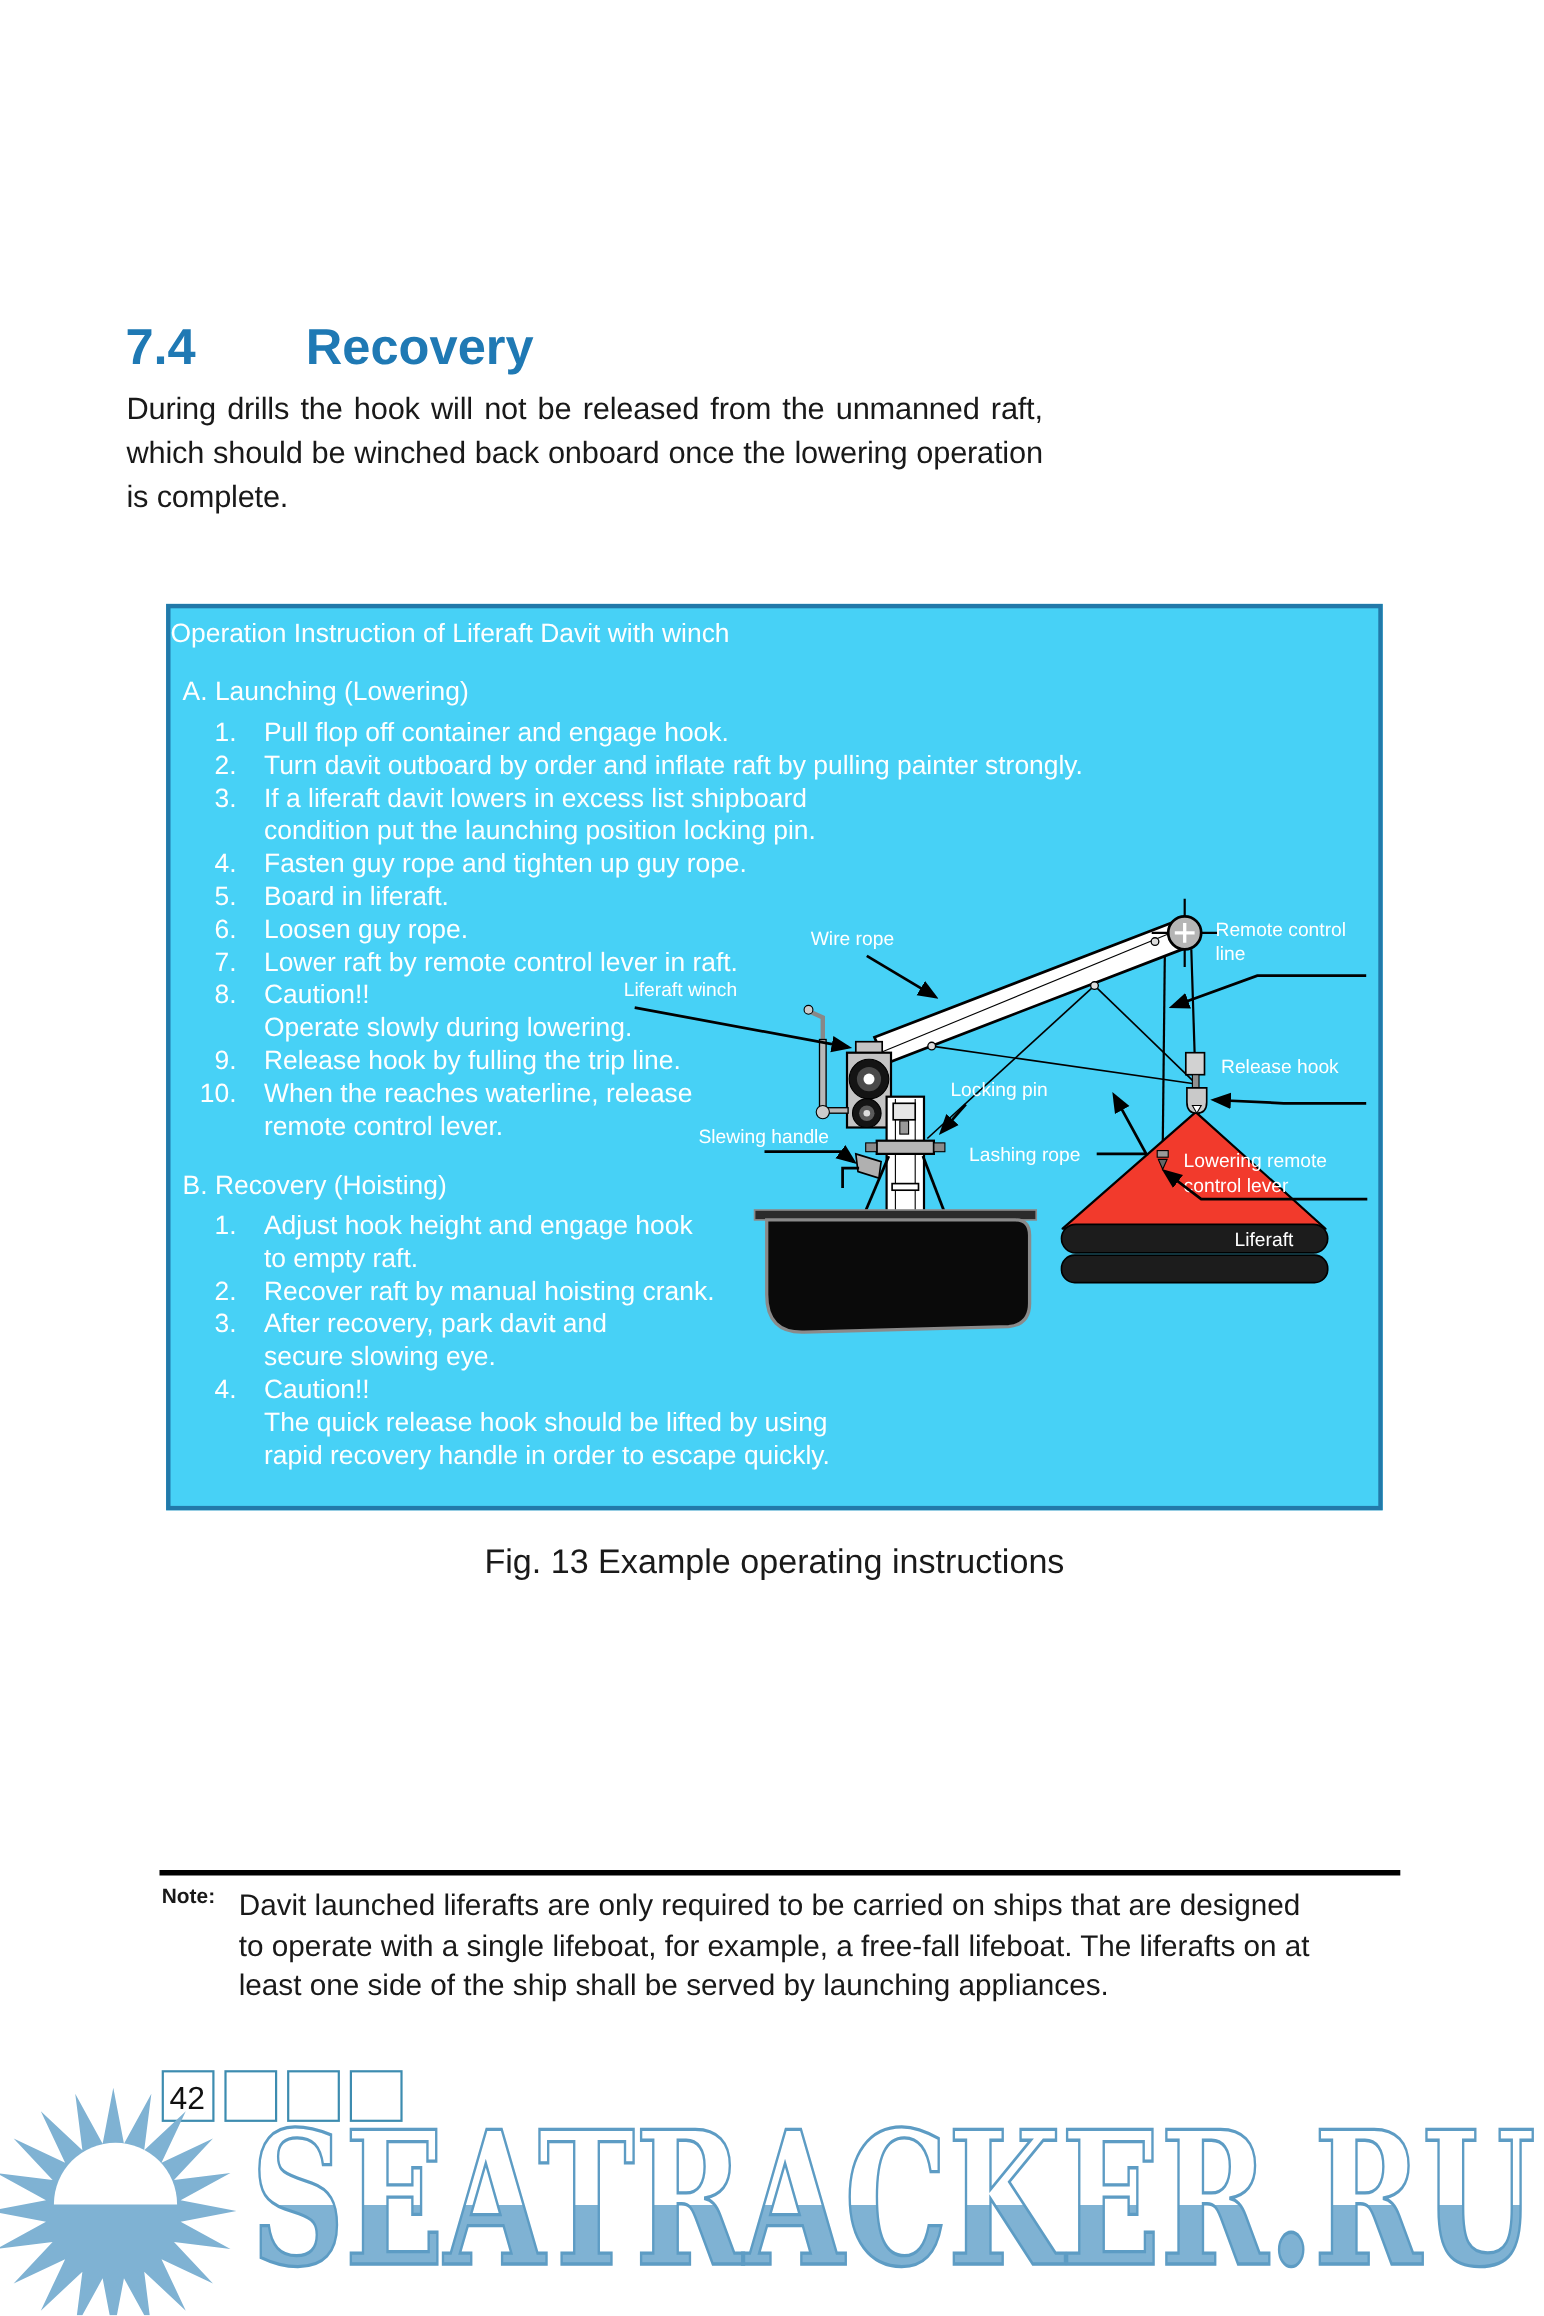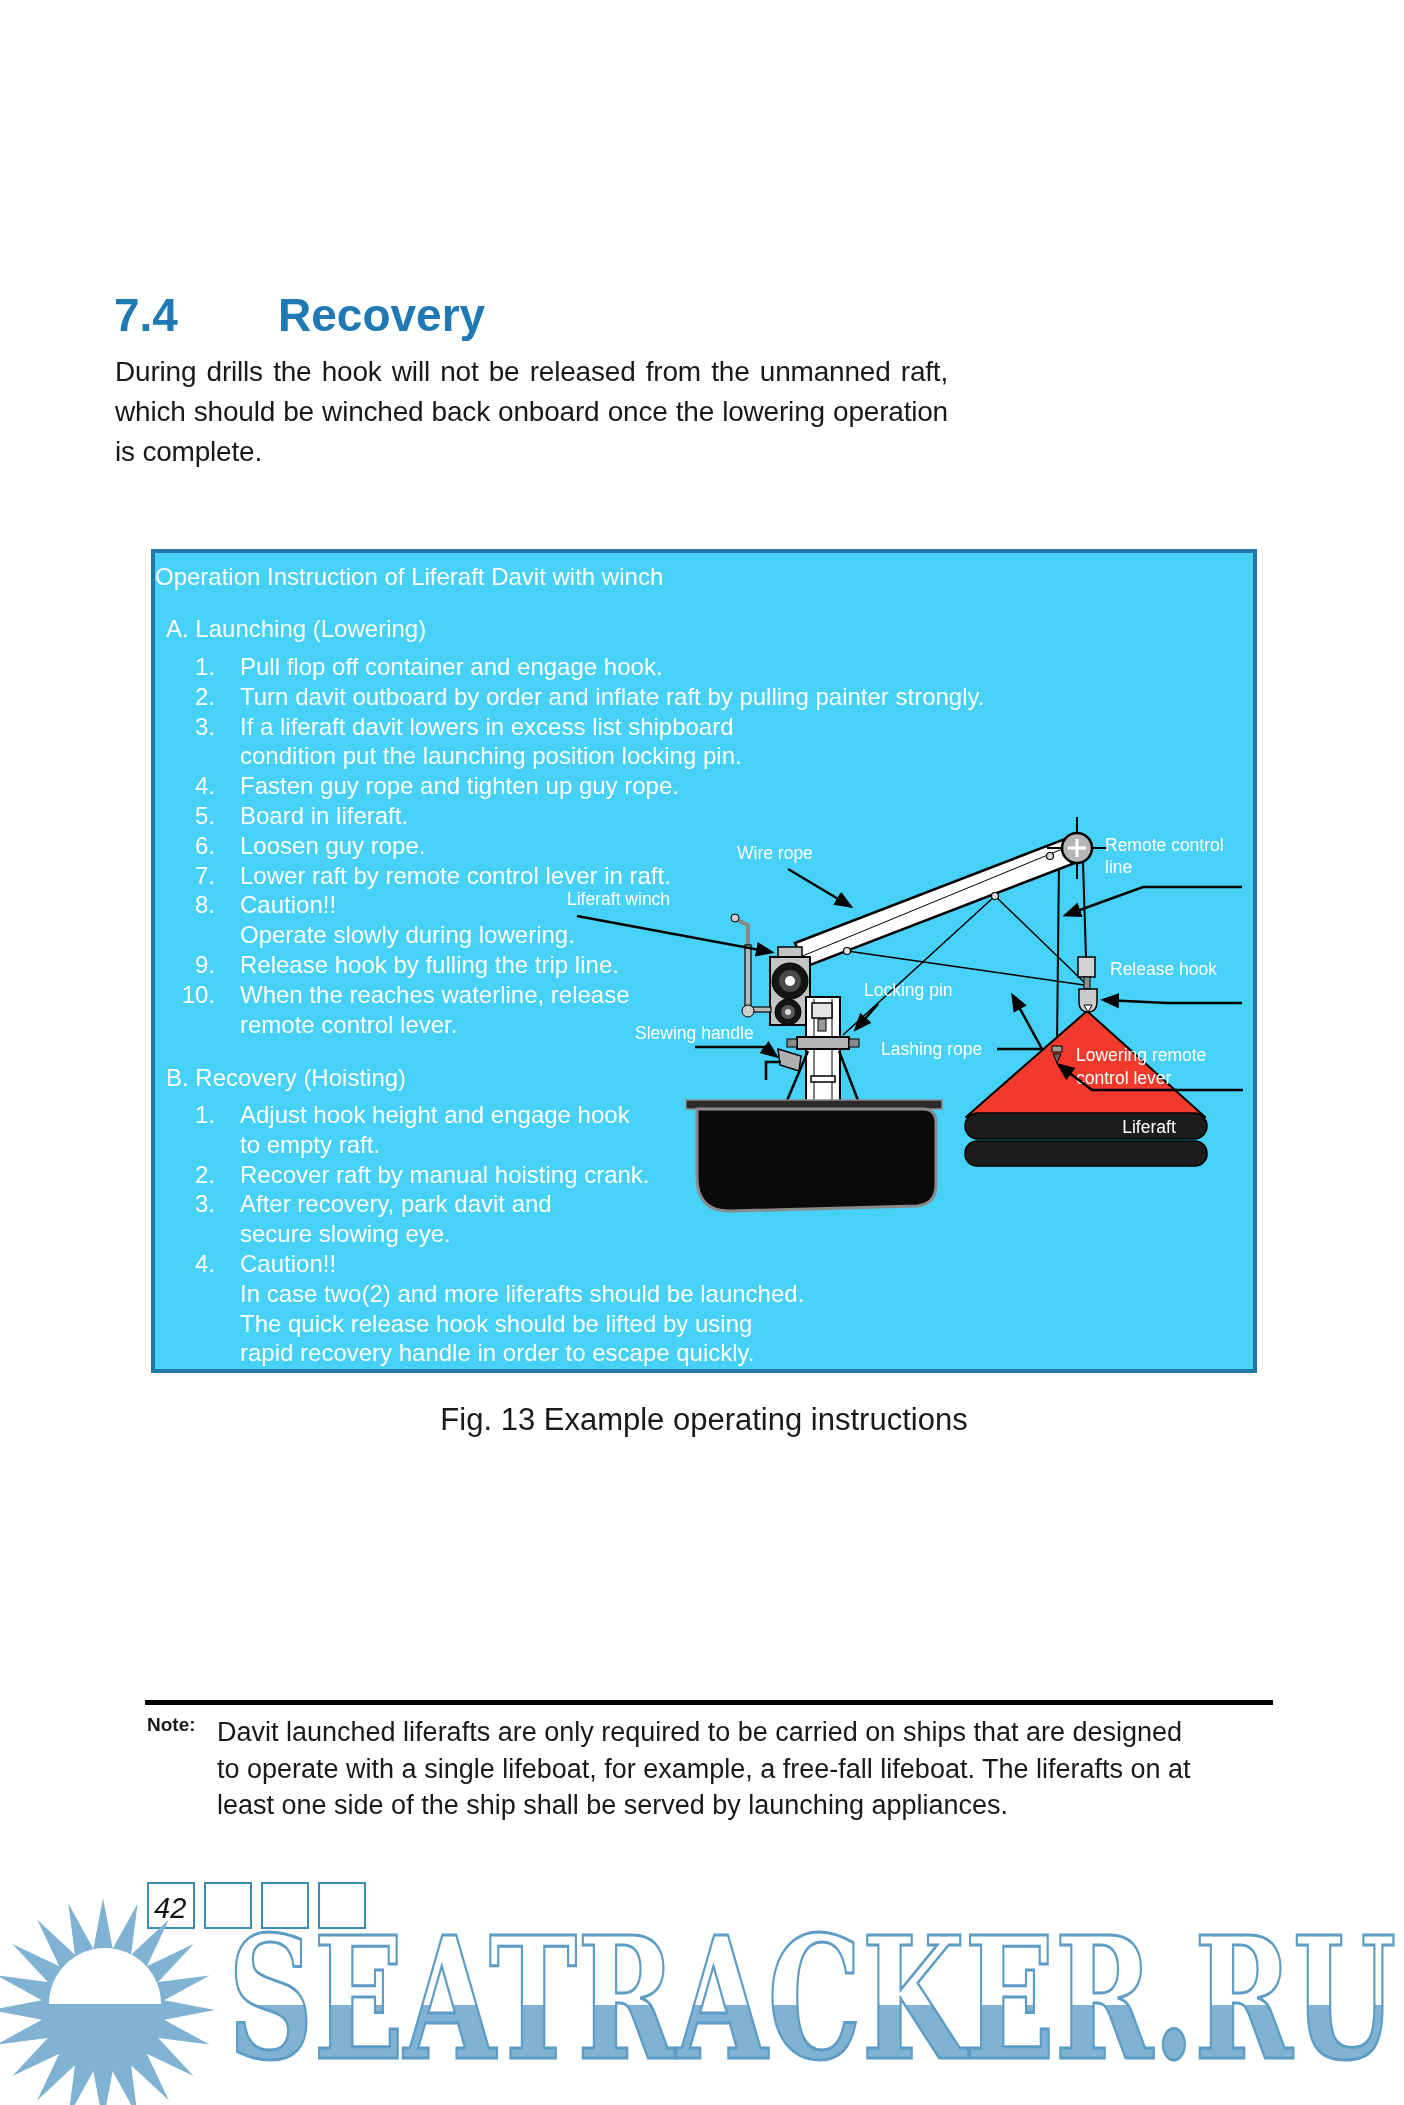--- a/index.html
+++ b/index.html
@@ -33,21 +33,21 @@
   .diagram text{font-family:"Liberation Sans",sans-serif;font-size:17.5px;fill:#fff;}
   .leader{fill:none;stroke:#000;stroke-width:2.5;}
   .thin{stroke:#000;stroke-width:1.5;}
   
   .caption{left:151px;top:1402px;width:1106px;text-align:center;font-size:31px;color:#1a1a1a;}
   
   .note-rule{left:145px;top:1700px;width:1128px;height:5px;background:#000;}
   .note-label{left:147px;top:1714px;font-size:19px;font-weight:bold;}
   .note-body{left:217px;top:1714px;width:1070px;font-size:27px;line-height:36.6px;}
   
-  .pgbox{top:1882px;width:48px;height:47px;box-sizing:border-box;border:2px solid #3d8cb0;background:transparent;font-style:italic;}
+  .pgbox{top:1882px;width:48px;height:47px;box-sizing:border-box;border:2px solid #3d8cb0;background:transparent;}
   .pgbox.first{left:147px;font-size:29px;color:#111;padding:8px 0 0 5px;}
   .pgbox.b2{left:204px;} .pgbox.b3{left:261px;} .pgbox.b4{left:318px;}
   
   .wm-sun{left:0;top:1885px;} .wm-text{left:212px;top:1915px;}
   .wm-text text{
     font-family:"DejaVu Serif", serif;font-weight:bold;font-size:168px;
     stroke:var(--watermark_stroke);stroke-width:3px;
   }
 </style>
 </head>
@@ -147,21 +147,20 @@
         <div class="irow">
           <span class="num"></span>
           <span class="txt">secure slowing eye.</span>
         </div>
         <div class="irow">
           <span class="num">4.</span>
           <span class="txt">Caution!!</span>
         </div>
         <div class="irow">
           <span class="num"></span>
-          <span class="txt">In case two(2) and more liferafts should be launched.</span>
         </div>
         <div class="irow">
           <span class="num"></span>
           <span class="txt">The quick release hook should be lifted by using</span>
         </div>
         <div class="irow">
           <span class="num"></span>
           <span class="txt">rapid recovery handle in order to escape quickly.</span>
         </div>
       </div>

